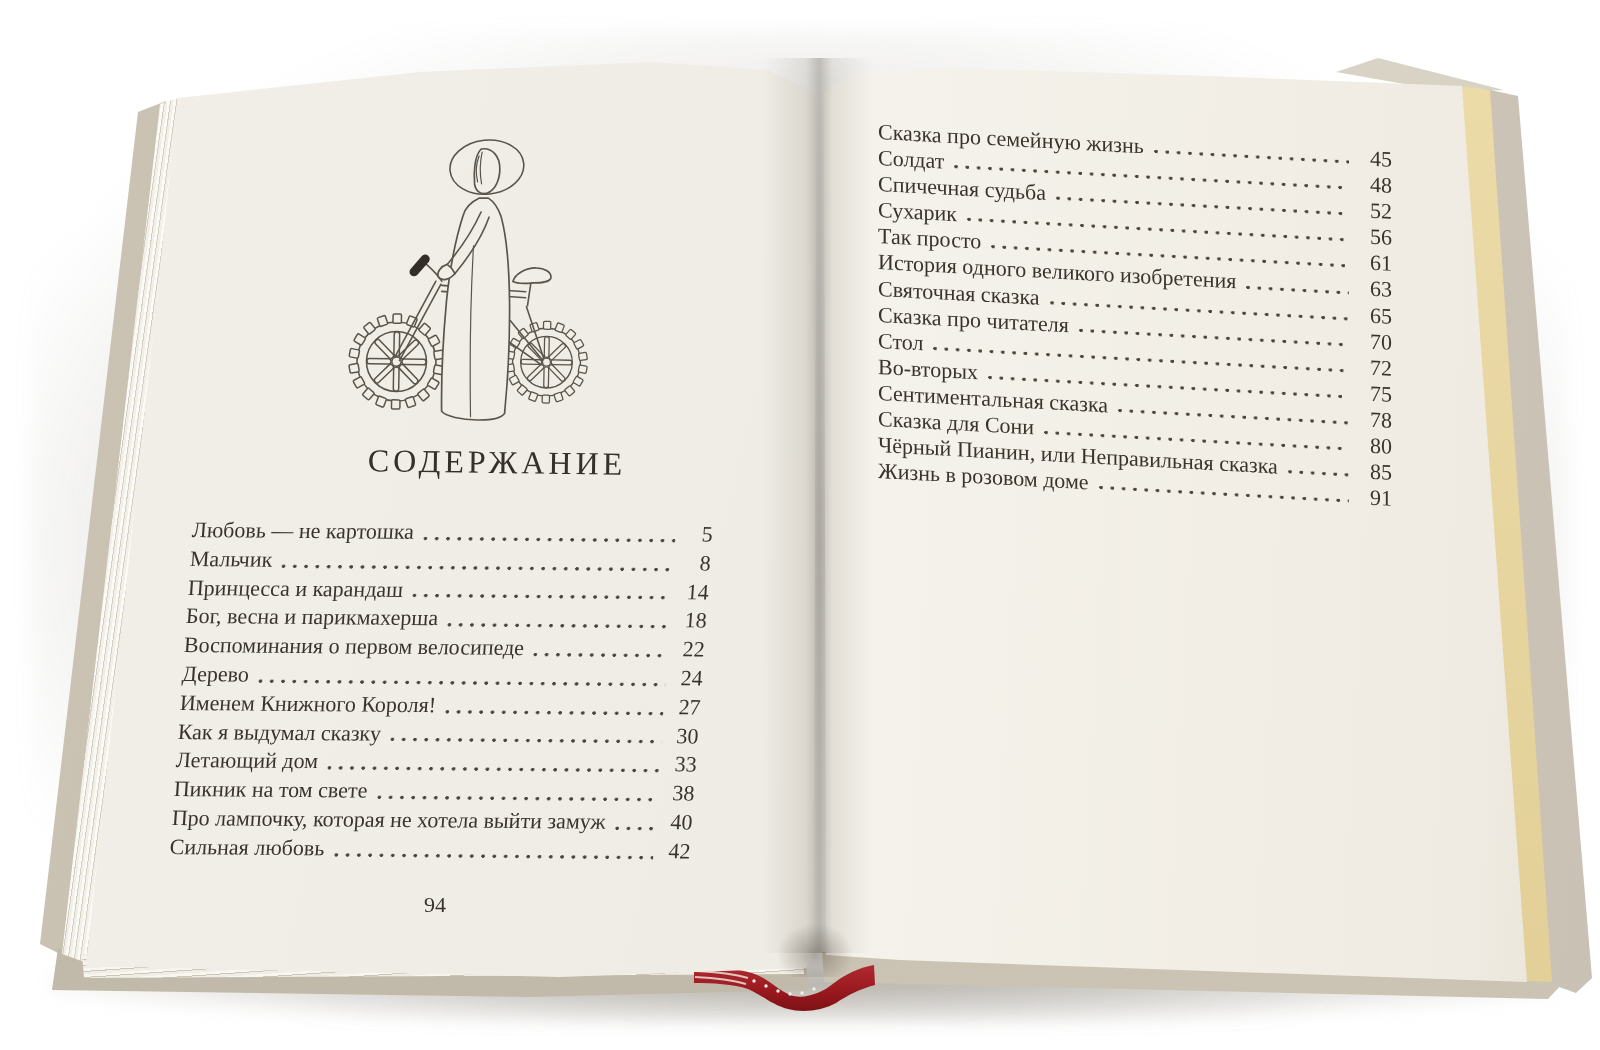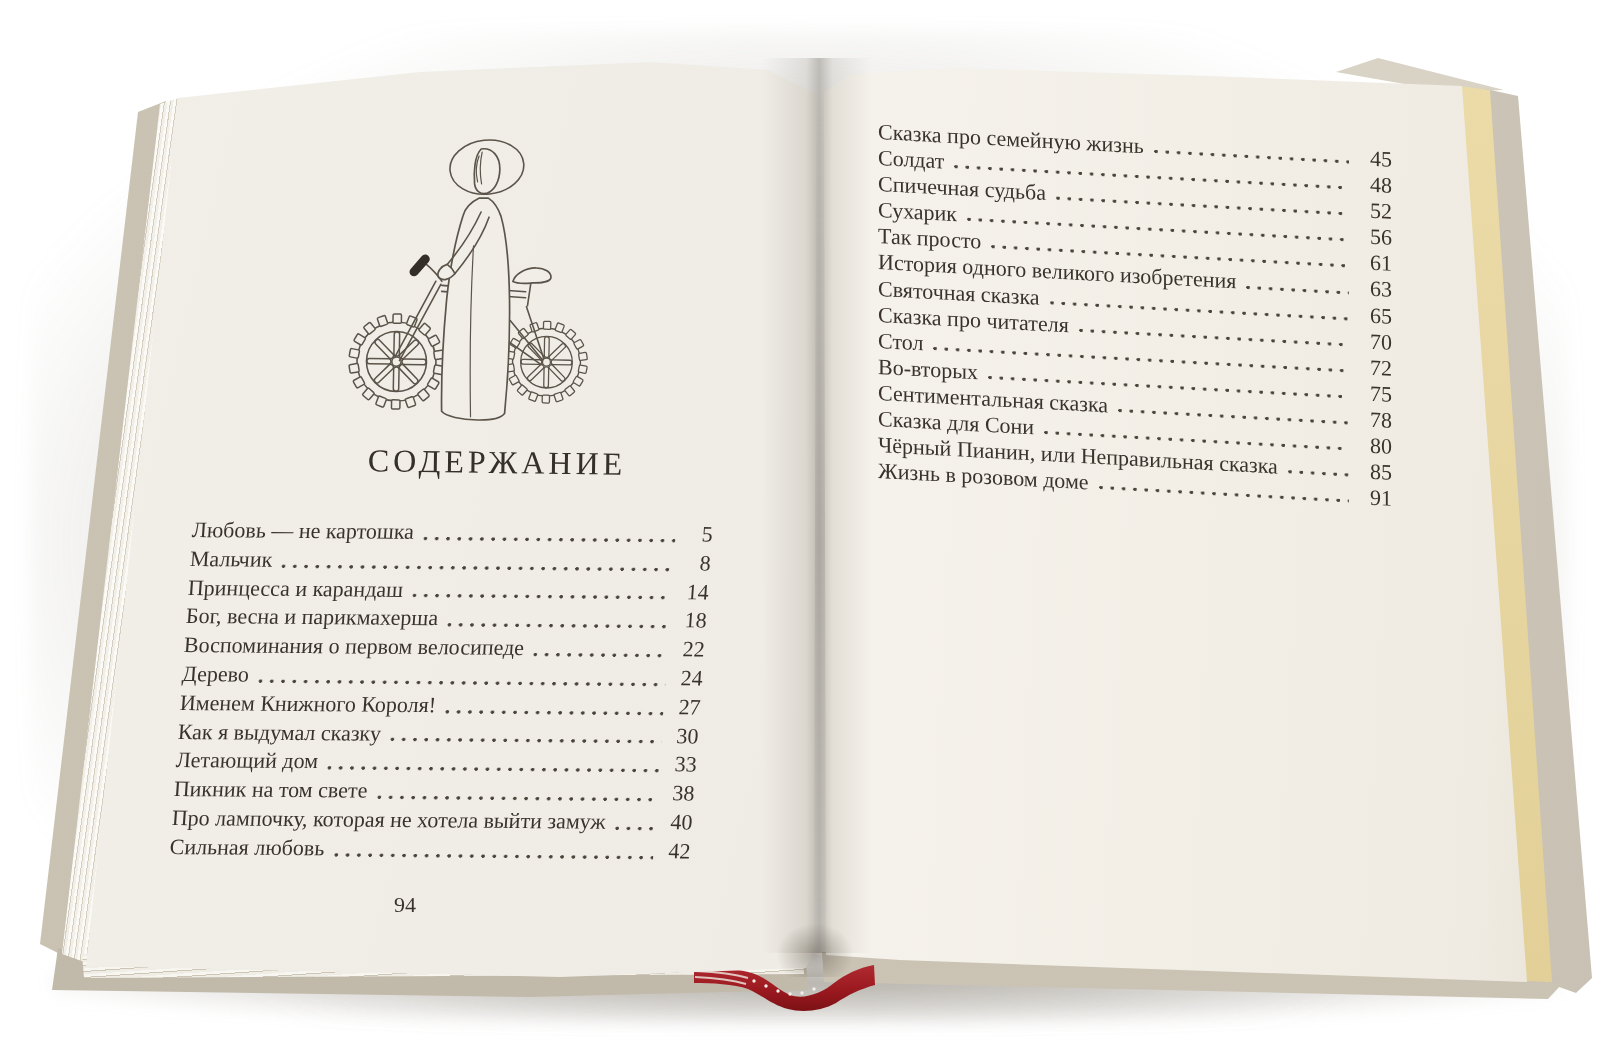--- a/index.html
+++ b/index.html
@@ -126,21 +126,21 @@
     background:radial-gradient(circle at 2px 2.4px,#49433a 1.55px,rgba(0,0,0,0) 1.95px);
     background-size:11.3px 5px; background-repeat:repeat-x;
   }
   .toc-num{flex:0 0 auto; text-align:right;}
   .toc-left{
     left:193px; top:516px; width:521px;
     font-size:22px; line-height:28.8px;
     transform:skewX(-4deg) skewY(0.5deg); transform-origin:top left;
   }
   .toc-left .toc-num{min-width:30px;}
-  .folio{left:394px; top:892px; width:52px; text-align:left; font-size:22px;}
+  .folio{left:394px; top:892px; width:52px; text-align:right; font-size:22px;}
 
   
   .toc-right{
     left:878px; top:119px; width:514px;
     font-size:22px; line-height:26.1px;
     transform:skewY(3.1deg); transform-origin:top left;
   }
   .toc-right .toc-num{min-width:36px;}
 
   

